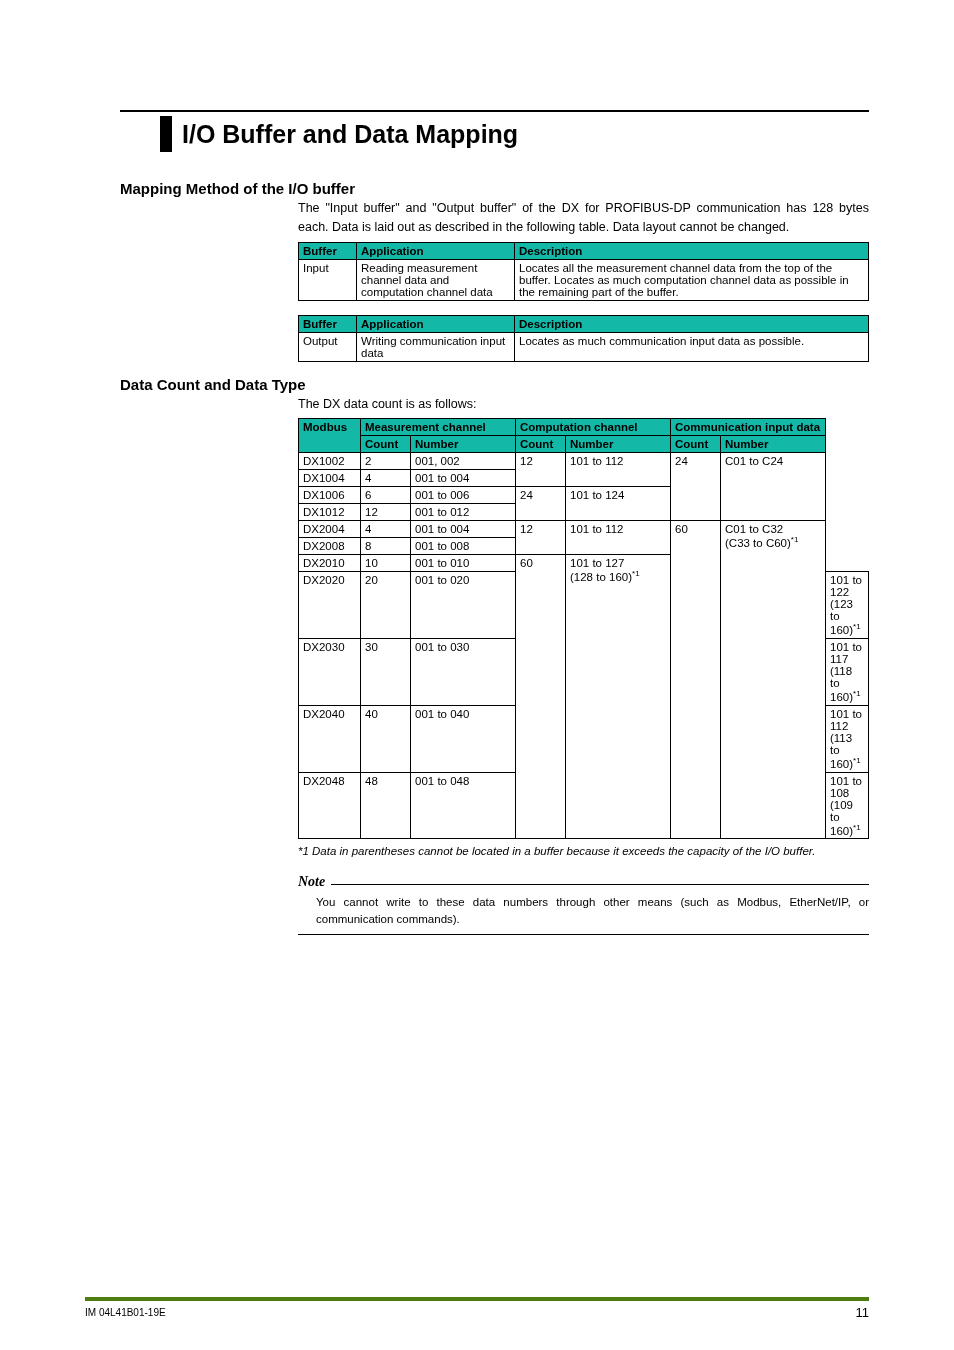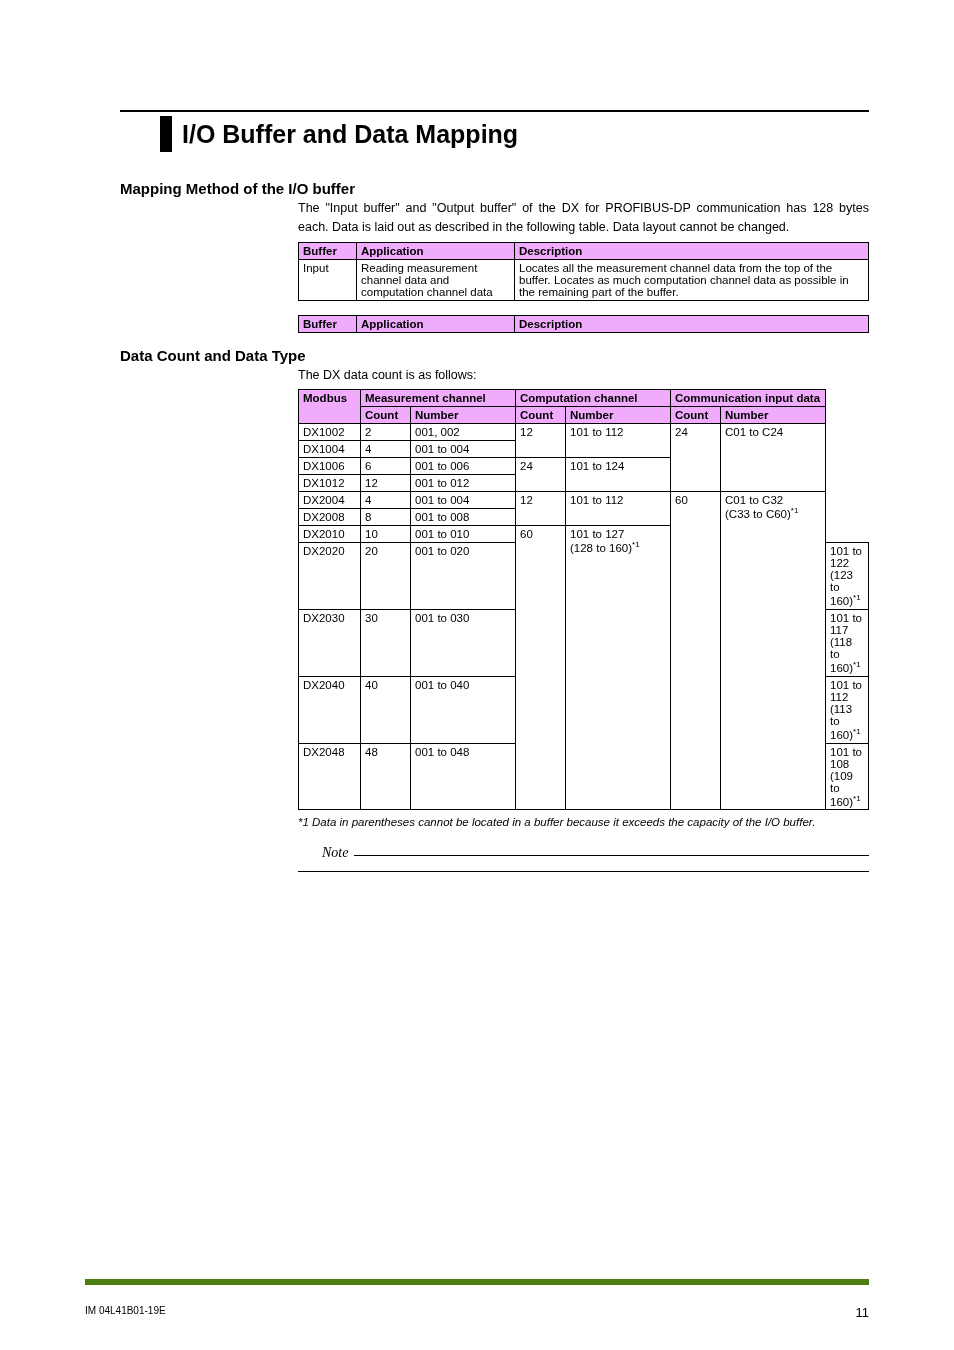--- a/index.html
+++ b/index.html
@@ -62,21 +62,21 @@
     margin-bottom: 14px;
   }
   table th, table td {
     border: 1px solid #000;
     padding: 2px 4px;
     text-align: left;
     vertical-align: top;
     font-weight: normal;
   }
   table th {
-    background: #f0abfc;
+    background: #14b8a6;
     font-weight: bold;
   }
   .col-buffer { width: 58px; }
   .col-app { width: 158px; }
 
   .data-table .col-model { width: 62px; }
   .data-table .col-count { width: 50px; }
   .data-table .col-number { width: 105px; }
 
   .footnote {
@@ -92,50 +92,50 @@
   .note-block {
     margin-top: 6px;
   }
   .note-header {
     display: flex;
     align-items: center;
     margin-bottom: 4px;
   }
   .note-label {
     font-style: italic;
-    font-weight: normal;
+    font-weight: bold;
     font-size: 14px;
     font-family: "Times New Roman", serif;
     padding-right: 6px;
-    margin-left: 24px;
   }
   .note-line {
     flex: 1;
     border-top: 1px solid #000;
     margin-top: 6px;
   }
   .note-body {
     font-size: 11.5px;
     line-height: 1.5;
     text-align: justify;
     border-bottom: 1px solid #000;
     padding-bottom: 6px;
     padding-left: 18px;
   }
 
   .page-footer {
     position: absolute;
     left: 85px;
     right: 85px;
     bottom: 30px;
-    border-top: 6px solid #4d7c0f;
+    border-top: 4px solid #4d7c0f;
     display: flex;
     justify-content: space-between;
-    padding-top: 20px;
+    padding-top: 4px;
     font-size: 10px;
+    align-items: center;
   }
   .page-num { font-size: 13px; }
   sup.fn { font-size: 8px; vertical-align: super; }
 </style>
 </head>
 <body>
 
 <div class="page">
 
   <div class="title-block">
@@ -162,20 +162,25 @@
       </tr>
     </tbody>
       </table>
 
     <table>
       <tbody>
           <tr>
         <th class="col-buffer">Buffer</th>
         <th class="col-app">Application</th>
         <th>Description</th>
+      </tr>
+      <tr>
+        <td>Output</td>
+        <td>Writing communication input data</td>
+        <td>Locates as much communication input data as possible.</td>
       </tr>
     </tbody>
       </table>
   </div>
 
   <div class="section-heading">Data Count and Data Type</div>
   <div class="body-indent">
     <div class="section-sub" style="text-align:left;">The DX data count is as follows:</div>
 
     <table class="data-table">
@@ -271,20 +276,21 @@
     </table>
 
     <div class="footnote">*1 Data in parentheses cannot be located in a buffer because it exceeds the capacity of the I/O buffer.</div>
 
     <div class="note-block">
       <div class="note-header">
         <span class="note-label">Note</span>
         <span class="note-line"></span>
       </div>
       <div class="note-body">
+        <div>You cannot write to these data numbers through other means (such as Modbus, EtherNet/IP, or communication commands).</div>
       </div>
     </div>
   </div>
 
   <div class="page-footer">
     <span>IM 04L41B01-19E</span>
     <span class="page-num">11</span>
   </div>
 
 </div>

